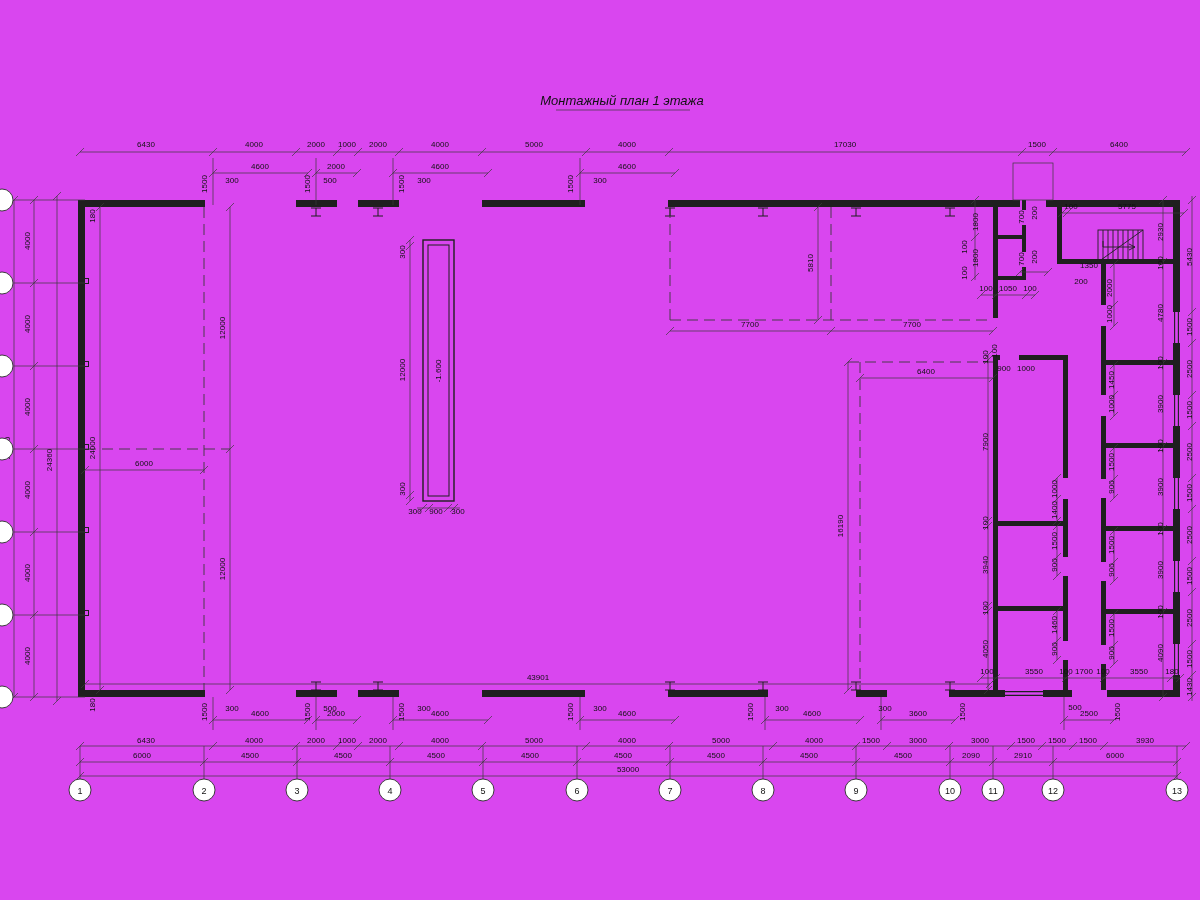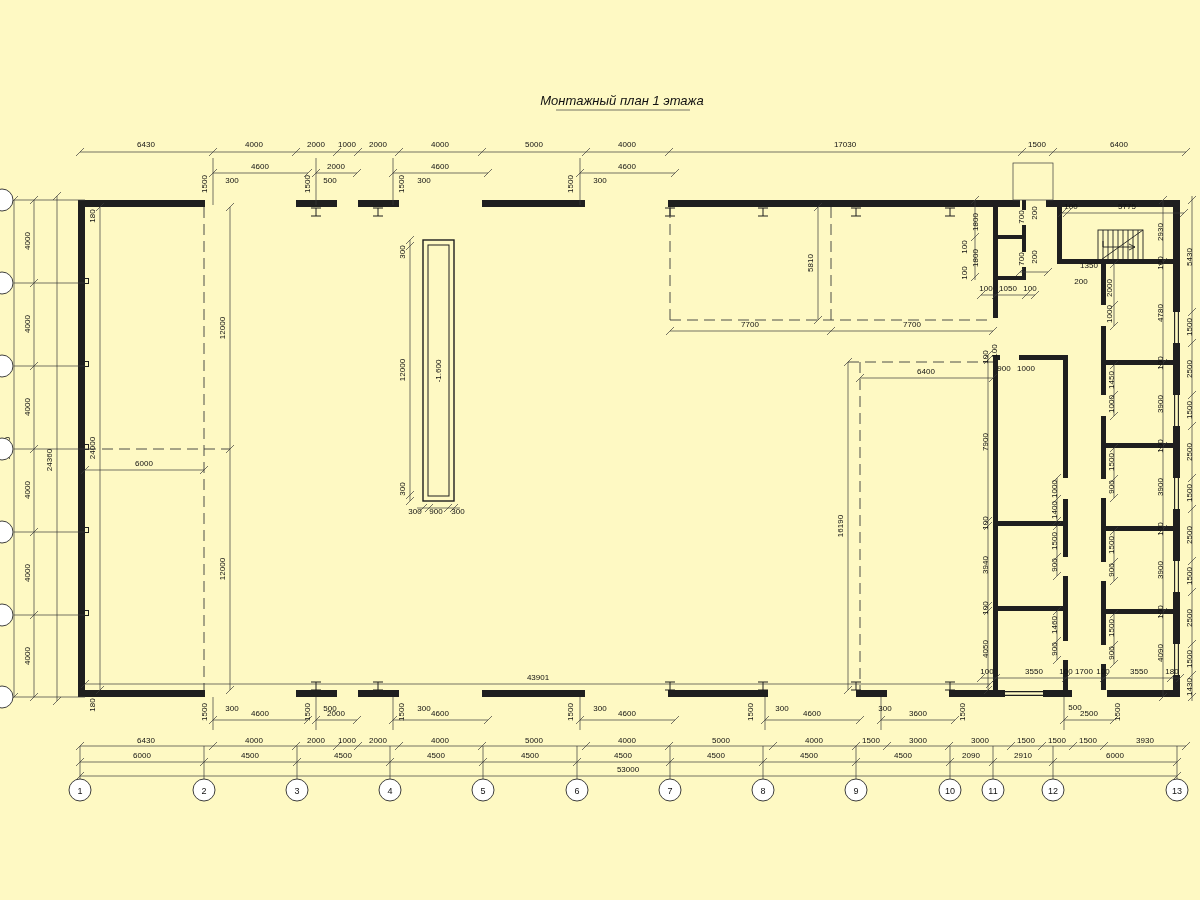--- a/index.html
+++ b/index.html
@@ -1,16 +1,16 @@
 <!DOCTYPE html>
 <html><head>
 <meta charset="utf-8">
 <style>
   html,body{margin:0;padding:0;background:#ffffff;}
-  .page{position:relative;width:1200px;height:900px;background:#fef9c3;overflow:hidden;}
+  .page{position:relative;width:1200px;height:900px;background:#d946ef;overflow:hidden;}
   svg text{font-family:"Liberation Sans","DejaVu Sans",sans-serif;fill:#111111;}
   .dim-label{font-size:8px;}
   .axis-label{font-size:9px;}
   .title-text{font-size:13px;font-style:italic;}
   .thin{stroke:#3a3a3a;stroke-width:0.7;fill:none;}
   .dash{stroke:#3a3a3a;stroke-width:0.9;fill:none;stroke-dasharray:11 6;}
   .wall{fill:#1f1f1f;stroke:none;}
   .glass{stroke:#1f1f1f;stroke-width:1.1;fill:none;}
   .col{stroke:#1f1f1f;stroke-width:1;fill:none;}
   .bubble{fill:#ffffff;stroke:#2a2a2a;stroke-width:0.9;}

